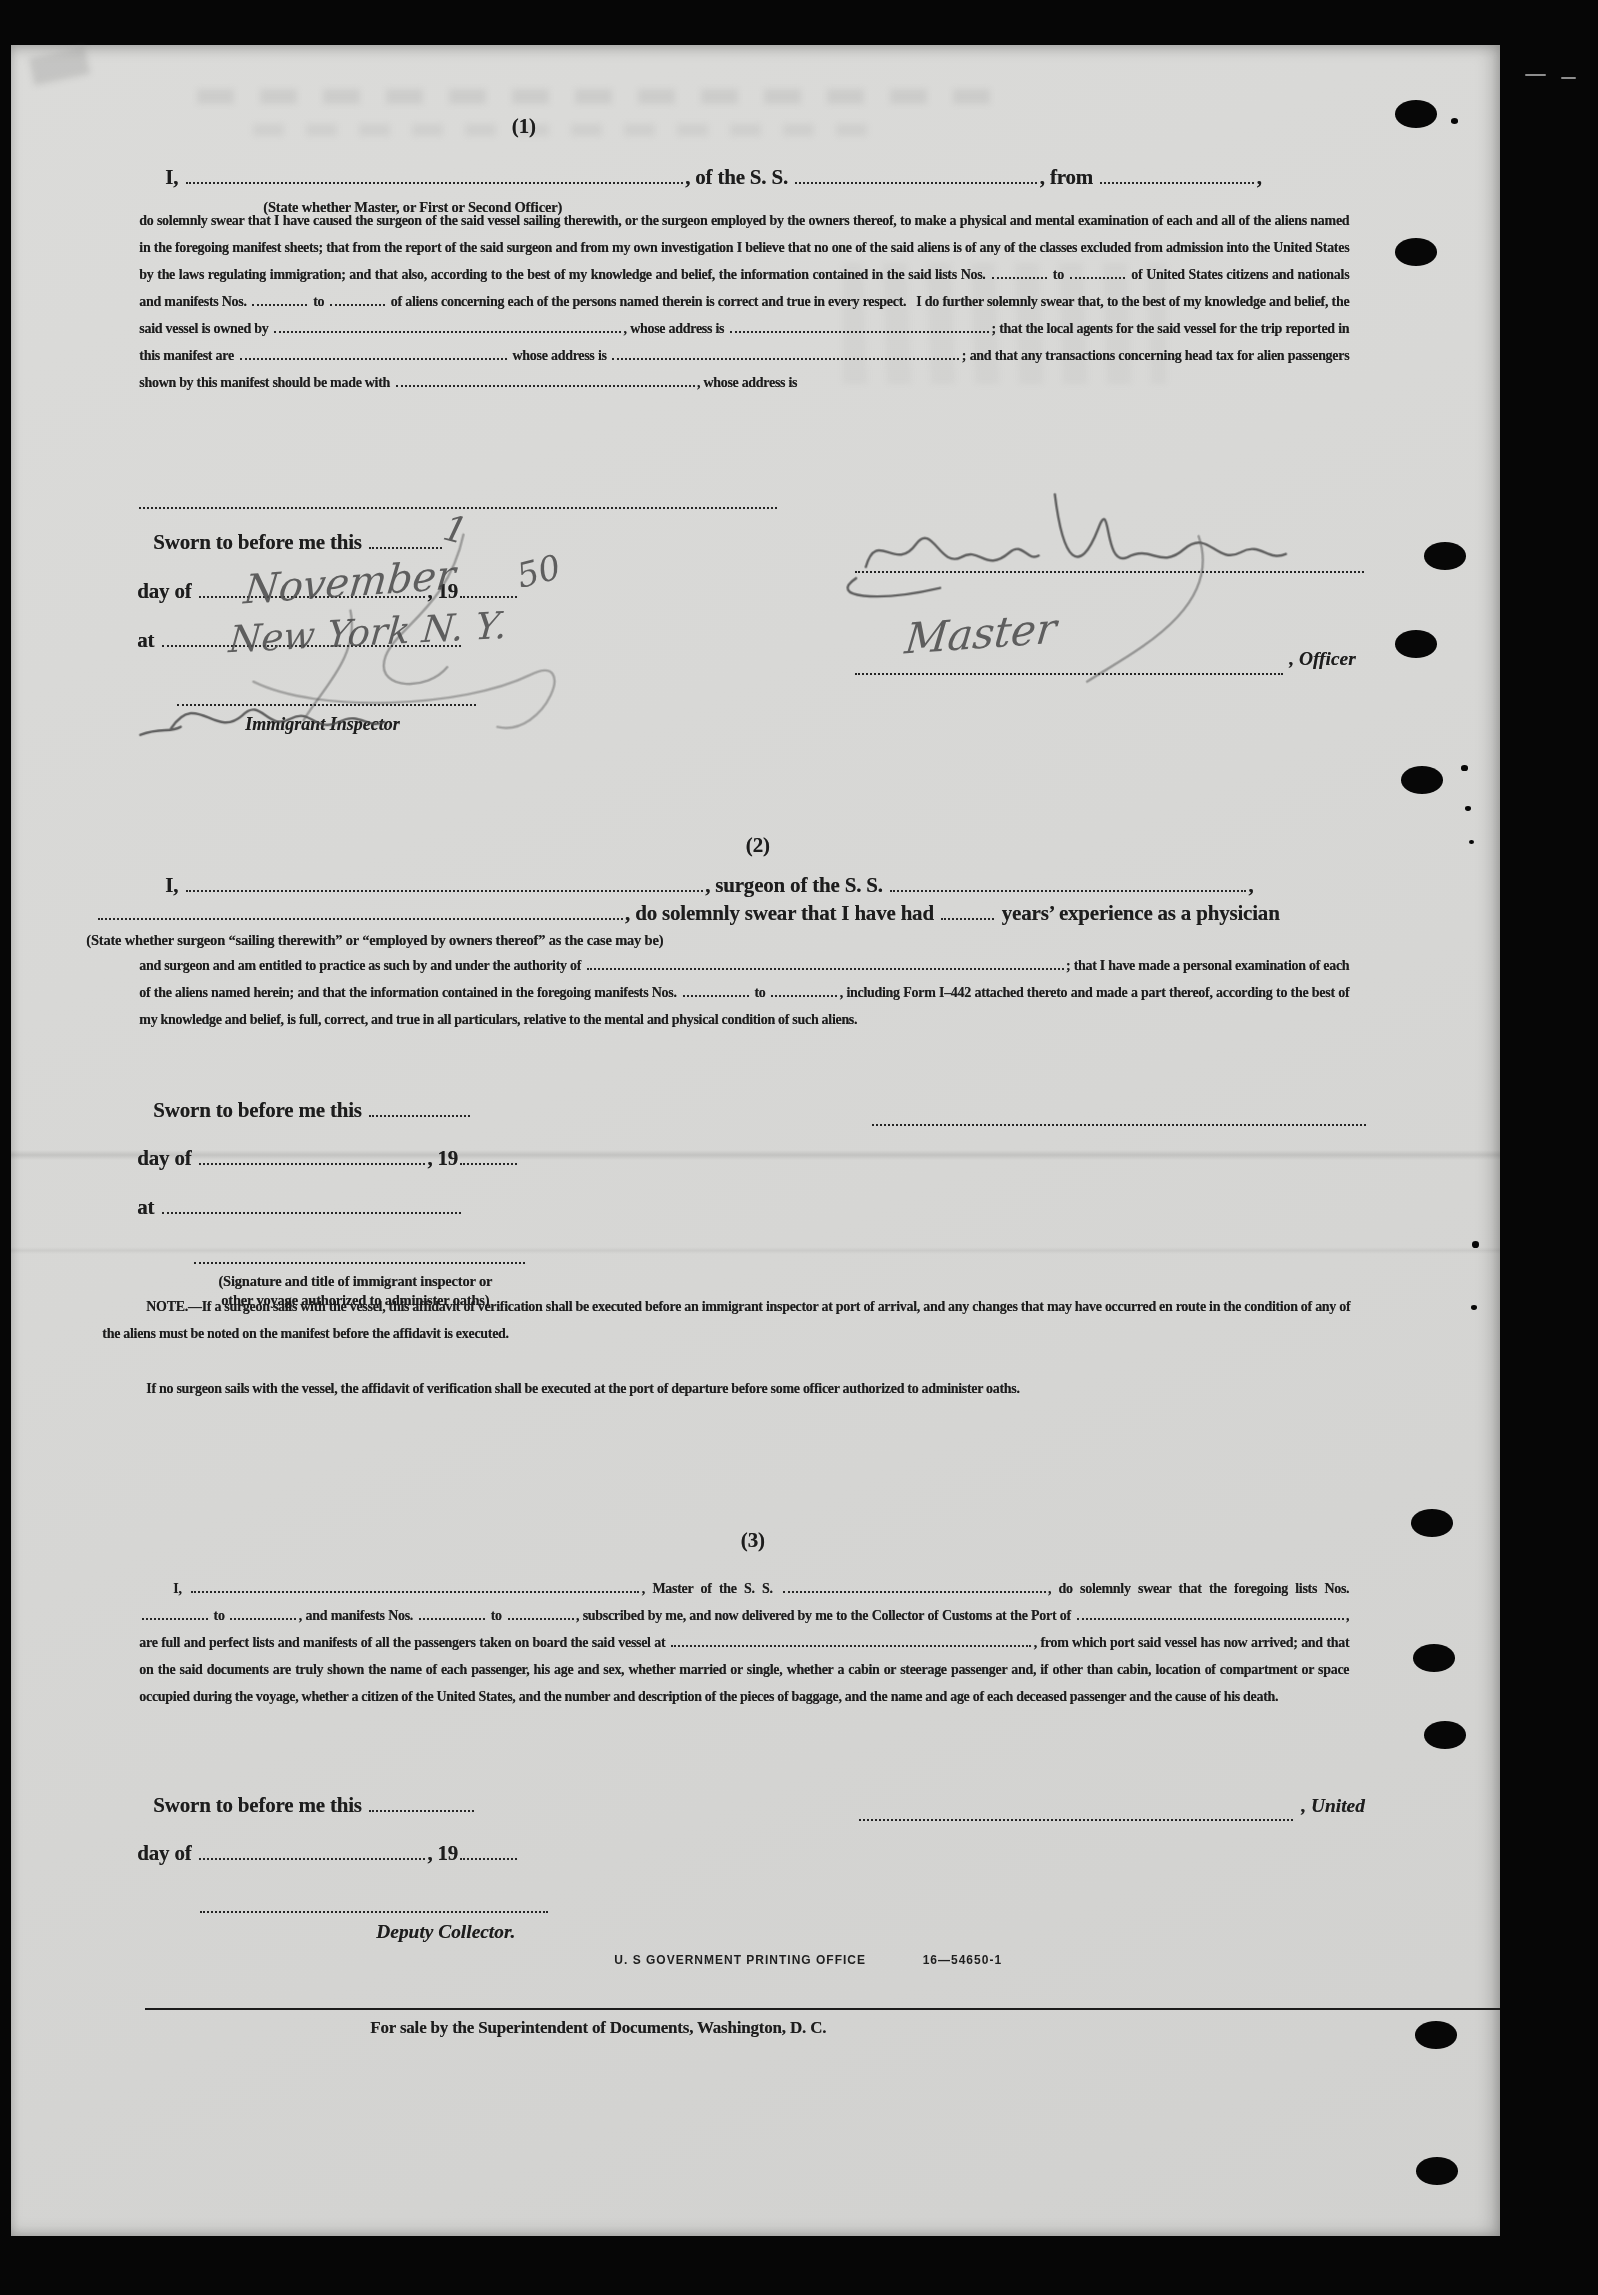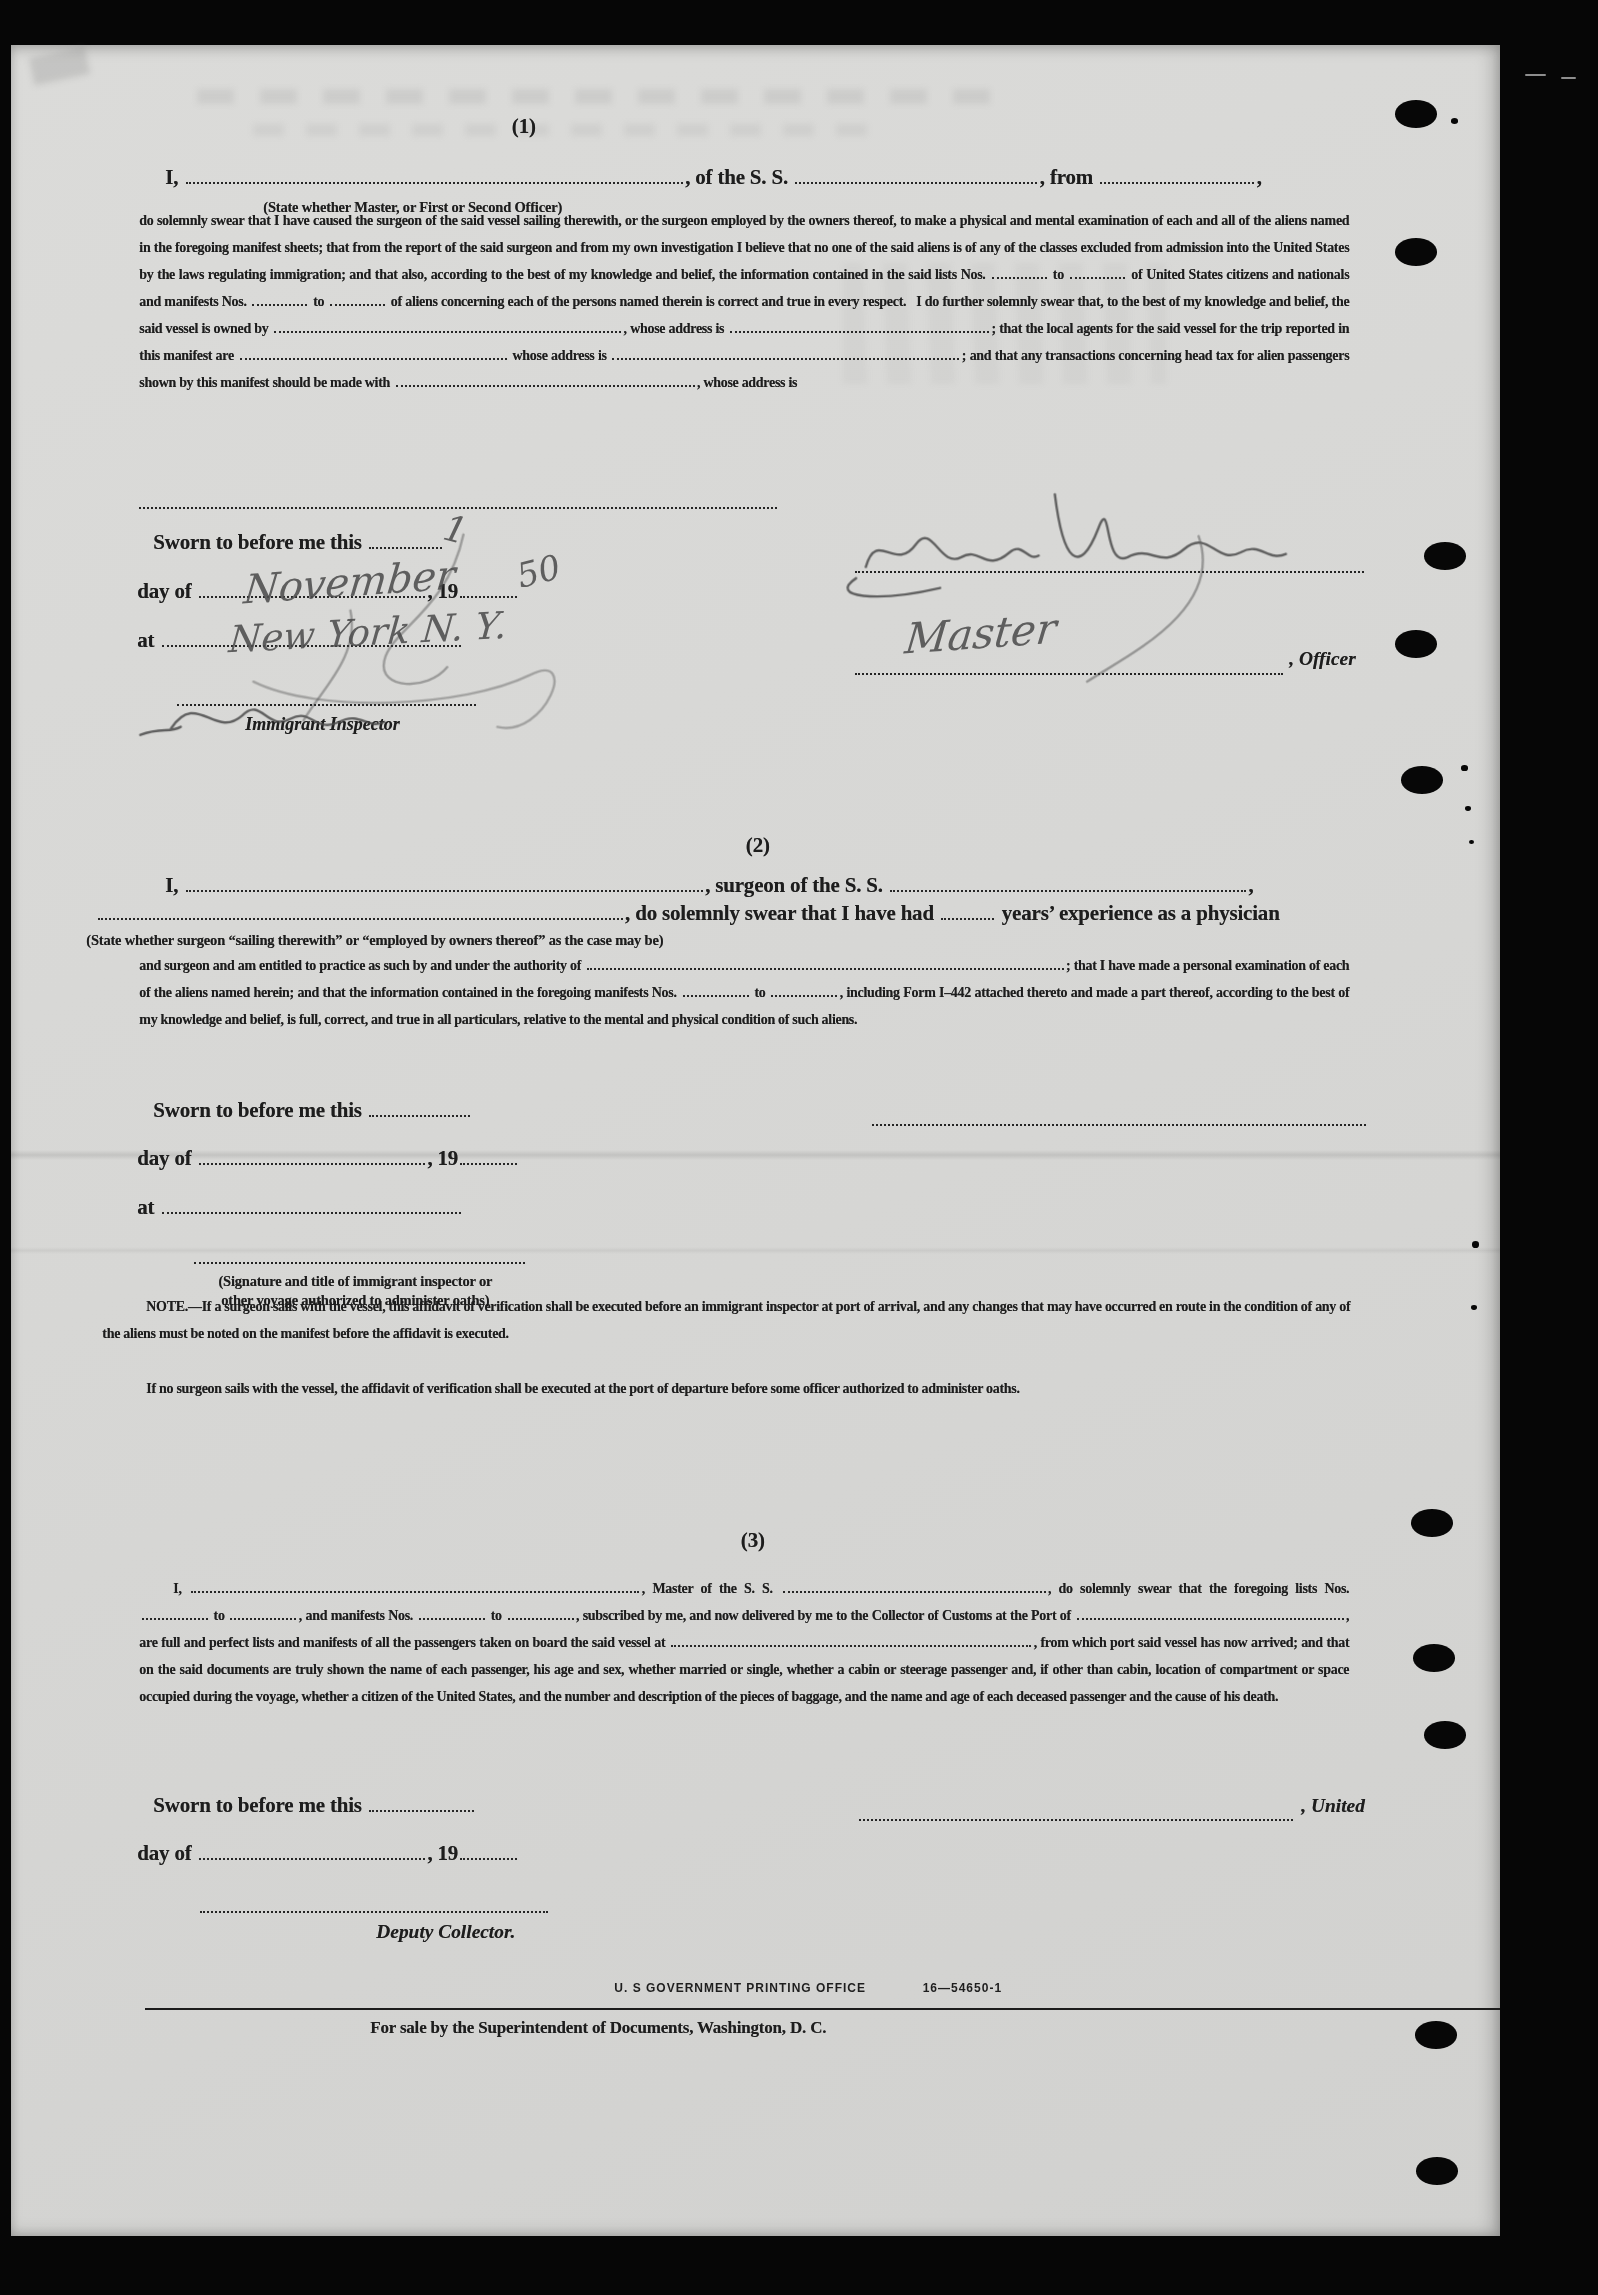--- a/index.html
+++ b/index.html
@@ -127,21 +127,21 @@
     </div>
     <div class="sigline" style="left:848px;top:1774px;width:434px;"></div>
     <div class="t it" style="left:1290px;top:1750px;">, United</div>
     <div class="t" style="left:126px;top:1796px;">
       <span>day of</span>
       <span class="blank" style="width:226px;"></span><span>, 19</span><span class="blank" style="width:57px;"></span>
     </div>
     <div class="sigline" style="left:189px;top:1866px;width:348px;"></div>
     <div class="t it" style="left:365px;top:1876px;">Deputy Collector.</div>
 
-    <div class="gpo" style="left:603px;top:1908px;margin-top:28px;">
+    <div class="gpo" style="left:603px;top:1908px;">
       <span>U. S  GOVERNMENT PRINTING OFFICE</span>
       <span style="display:inline-block;width:48px;"></span>
       <span>16—54650-1</span>
     </div>
     <div class="rule" style="left:134px;top:1963px;width:1355px;"></div>
     <div class="t center" style="left:199px;top:1973px;width:776px;font-size:17px;">For sale by the Superintendent of Documents, Washington, D. C.</div>
   </div>
 
   <div class="hole" style="left:1395px;top:100px;width:42px;height:27.5px;"></div>
   <div class="hole" style="left:1395px;top:238px;width:42px;height:27.5px;"></div>

